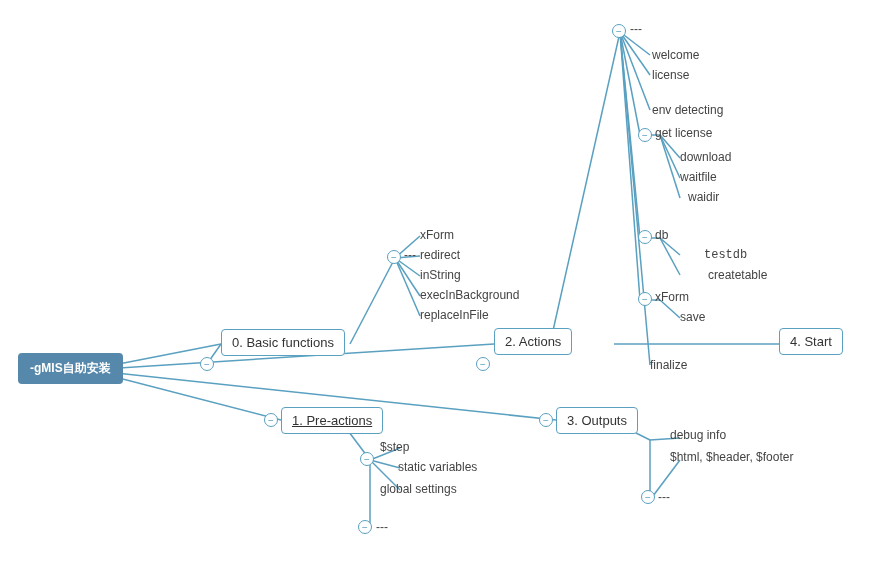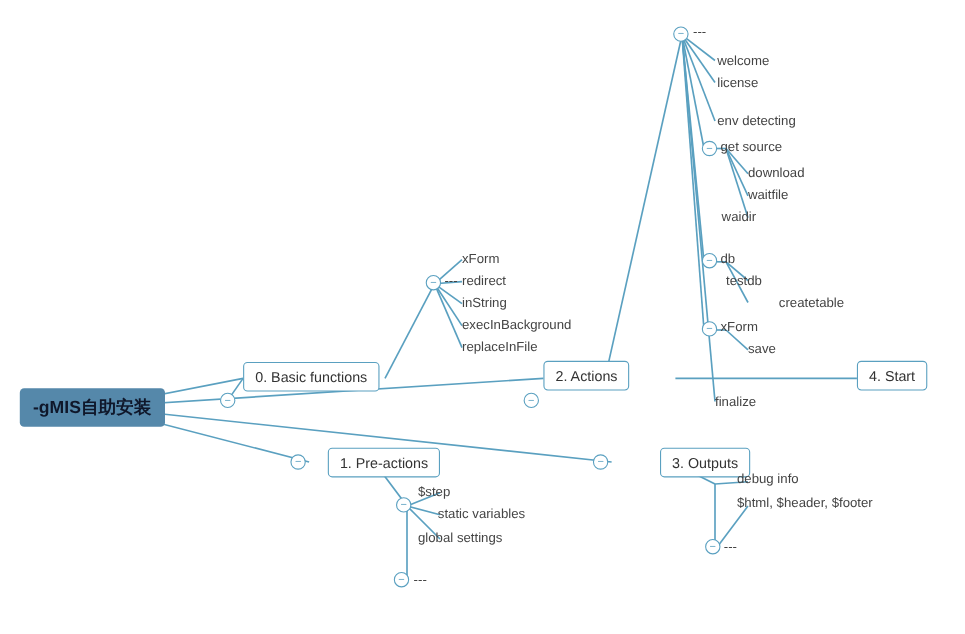--- a/index.html
+++ b/index.html
@@ -25,25 +25,25 @@
       border: 1.5px solid #5aa0c0;
       border-radius: 4px;
       padding: 5px 10px;
       background: #fff;
       white-space: nowrap;
       font-size: 13px;
       color: #333;
     }
     .node-root {
       background: #5588aa;
-      color: #0f172a;
+      color: #ffffff;
       border: none;
       border-radius: 4px;
       padding: 7px 12px;
-      font-size: 16px;
+      font-size: 12px;
       font-weight: bold;
     }
     .node-label {
       position: absolute;
       white-space: nowrap;
       font-size: 12px;
       color: #444;
     }
     .circle-node {
       position: absolute;
@@ -139,21 +139,21 @@
 
 <div class="circle-node" style="left:387px; top:250px;">−</div>
 <span class="node-label" style="left:404px; top:248px;">---</span>
 
 <span class="node-label" style="left:420px; top:228px;">xForm</span>
 <span class="node-label" style="left:420px; top:248px;text-align:right;">redirect</span>
 <span class="node-label" style="left:420px; top:268px;">inString</span>
 <span class="node-label" style="left:420px; top:288px;">execInBackground</span>
 <span class="node-label" style="left:420px; top:308px;">replaceInFile</span>
 
-<div class="node-box" style="left:298px; top:407px;">1. Pre-actions</div>
+<div class="node-box" style="left:281px; top:407px;text-decoration:underline;">1. Pre-actions</div>
 
 <div class="circle-node" style="left:264px; top:413px;">−</div>
 
 <div class="circle-node" style="left:360px; top:452px;">−</div>
 
 <span class="node-label" style="left:380px; top:440px;text-align:right;">$step</span>
 <span class="node-label" style="left:380px; top:460px;padding-left:18px;">static variables</span>
 <span class="node-label" style="left:380px; top:482px;">global settings</span>
 
 <div class="circle-node" style="left:358px; top:520px;">−</div>
@@ -164,40 +164,40 @@
 <div class="circle-node" style="left:476px; top:357px;">−</div>
 
 <div class="circle-node" style="left:612px; top:24px;">−</div>
 <span class="node-label" style="left:630px; top:22px;">---</span>
 
 <span class="node-label" style="left:652px; top:48px;">welcome</span>
 <span class="node-label" style="left:652px; top:68px;">license</span>
 <span class="node-label" style="left:652px; top:103px;">env detecting</span>
 
 <div class="circle-node" style="left:638px; top:128px;">−</div>
-<span class="node-label" style="left:655px; top:126px;">get source</span>
+<span class="node-label" style="left:655px; top:126px;">get license</span>
 
 <span class="node-label" style="left:680px; top:150px;">download</span>
 <span class="node-label" style="left:680px; top:170px;">waitfile</span>
-<span class="node-label" style="left:656px; top:190px;">waidir</span>
+<span class="node-label" style="left:688px; top:190px;">waidir</span>
 
 <div class="circle-node" style="left:638px; top:230px;">−</div>
 <span class="node-label" style="left:655px; top:228px;">db</span>
 
-<span class="node-label" style="left:660px; top:248px;">testdb</span>
+<span class="node-label" style="left:704px; top:248px;font-family:Liberation Mono, monospace;">testdb</span>
 <span class="node-label" style="left:680px; top:268px;padding-left:28px;">createtable</span>
 
 <div class="circle-node" style="left:638px; top:292px;">−</div>
 <span class="node-label" style="left:655px; top:290px;">xForm</span>
 
 <span class="node-label" style="left:680px; top:310px;">save</span>
 
 <span class="node-label" style="left:650px; top:358px;">finalize</span>
 
-<div class="node-box" style="left:556px; top:407px;margin-left:44px;">3. Outputs</div>
+<div class="node-box" style="left:556px; top:407px;">3. Outputs</div>
 
 <div class="circle-node" style="left:539px; top:413px;">−</div>
 
 <div class="circle-node" style="left:641px; top:490px;">−</div>
 <span class="node-label" style="left:658px; top:490px;">---</span>
 
 <span class="node-label" style="left:670px; top:428px;">debug info</span>
 <span class="node-label" style="left:670px; top:450px;">$html, $header, $footer</span>
 
 <div class="node-box" style="left:779px; top:328px;">4. Start</div>

